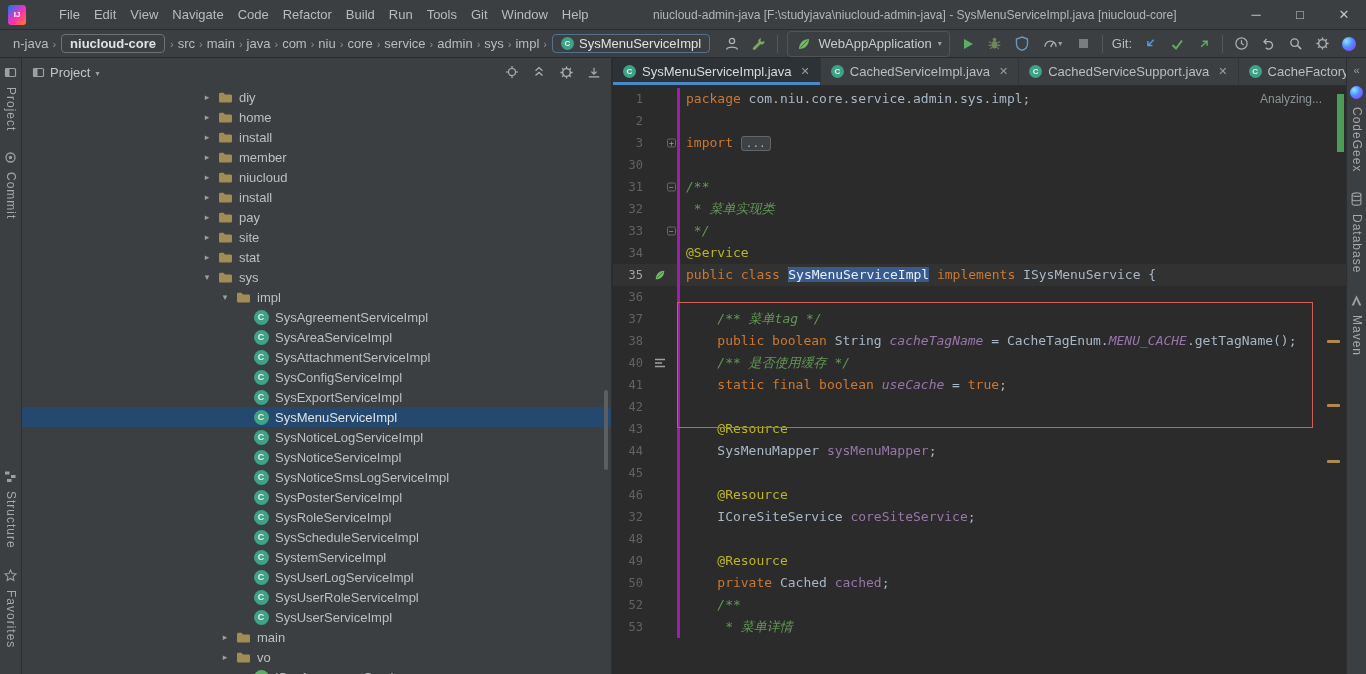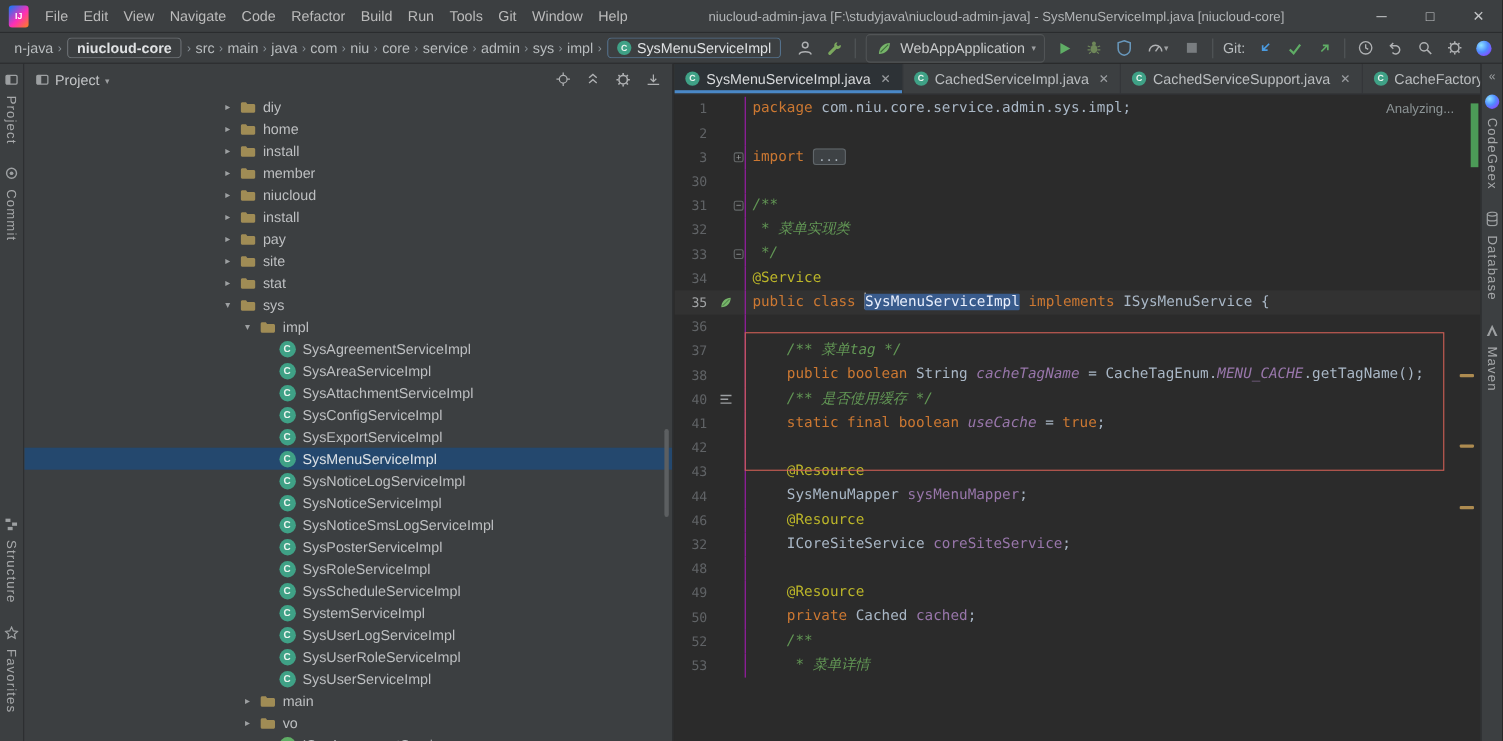--- a/index.html
+++ b/index.html
@@ -2,21 +2,21 @@
 <html><head>
 <meta charset="utf-8">
 <style>
   * { margin:0; padding:0; box-sizing:border-box; }
   html,body { background:#1e1e1e; }
   body { font-family:"Liberation Sans","DejaVu Sans",sans-serif; }
   .app { position:relative; width:1366px; height:674px; background:#2b2b2b; overflow:hidden; color:#bbbbbb; font-size:13px; }
 
   
   .titlebar { position:absolute; left:0; top:0; right:0; height:30px; background:#3c3f41; display:flex; align-items:center; padding-left:8px; border-bottom:1px solid #2a2c2e; }
-  .logo { width:18px; height:20px; border-radius:3px; background:linear-gradient(135deg,#087cfa,#fe2eb6 55%,#fc801d); color:#fff; font-size:8px; font-weight:bold; display:flex; align-items:center; justify-content:center; margin-right:8px; }
+  .logo { width:18px; height:20px; border-radius:3px; background:linear-gradient(135deg,#087cfa,#fe2eb6 55%,#fc801d); color:#fff; font-size:8px; font-weight:bold; display:flex; align-items:center; justify-content:center; margin-right:26px; }
   .menubar { display:flex; }
   .menu-item { padding:0 7px; line-height:30px; color:#bbbbbb; cursor:default; }
   .win-title { flex:1; text-align:center; font-size:12px; color:#b2b5b7; white-space:nowrap; overflow:hidden; text-overflow:ellipsis; padding:0 10px; }
   .win-controls { display:flex; height:30px; }
   .win-btn { width:44px; display:flex; align-items:center; justify-content:center; color:#c3c5c7; font-size:13px; }
 
   
   .navbar { position:absolute; left:0; top:30px; right:0; height:28px; background:#3c3f41; border-bottom:1px solid #282a2c; display:flex; align-items:center; }
   .breadcrumb { display:flex; align-items:center; white-space:nowrap; overflow:hidden; padding-left:12px; }
   .bc-sep { color:#8a9299; margin:0 3px; font-size:11px; }
@@ -67,21 +67,21 @@
   .tab-close { color:#9a9da0; font-size:11px; margin-left:3px; }
 
   .code-wrap { position:absolute; left:0; right:0; top:28px; bottom:0; padding-top:2px; font-family:"DejaVu Sans Mono","Liberation Mono",monospace; font-size:13px; color:#a9b7c6; overflow:hidden; }
   .code-row { height:22px; line-height:22px; display:flex; white-space:pre; }
   .code-row.current { background:#323232; }
   .code-row.current .ln { color:#a1a3a5;text-align:right; }
   .ln { width:30px; flex:none; text-align:right; color:#606366; font-size:12px; }
   .gi { width:34px; flex:none; position:relative; display:flex; align-items:center; justify-content:center; }
   .gicon { display:flex; align-items:center; }
   .fold-box { position:absolute; right:1px; top:50%; transform:translateY(-50%); width:9px; height:9px; line-height:7px; font-size:8px; text-align:center; color:#9da0a2; border:1px solid #646869; border-radius:2px; background:#2b2b2b; }
-  .code-text { flex:1; border-left:1px solid #a21caf; padding-left:6px; overflow:hidden; }
+  .code-text { flex:1; border-left:3px solid #a21caf; padding-left:6px; overflow:hidden; }
   .tk-kw { color:#cc7832; }
   .tk-pl { color:#a9b7c6; }
   .tk-doc { color:#629755; font-style:italic; }
   .tk-ann { color:#bbb529; }
   .tk-sfield { color:#9876aa; font-style:italic; }
   .tk-field { color:#9876aa; }
   .tk-sel { background:#395b8c; color:#e8eefc; border-radius:1px; }
   .tk-fold { background:#3e4245; border:1px solid #60666a; border-radius:3px; padding:0 4px; color:#adb6bf; font-size:11px; }
   .caret-bar { display:inline-block; width:1.5px; height:15px; background:#d6d6d6; vertical-align:-3px; margin-right:-1px; }
 
@@ -604,20 +604,21 @@
         <div class="code-row"><span class="ln">36</span><span class="gi"></span><span class="code-text"></span></div>
         <div class="code-row"><span class="ln">37</span><span class="gi"></span><span class="code-text"><span class="tk-doc">    /** 菜单tag */</span></span></div>
         <div class="code-row"><span class="ln">38</span><span class="gi"></span><span class="code-text"><span class="tk-kw">    public boolean</span><span class="tk-pl"> String </span><span class="tk-sfield">cacheTagName</span><span class="tk-pl"> = CacheTagEnum.</span><span class="tk-sfield">MENU_CACHE</span><span class="tk-pl">.getTagName();</span></span></div>
         <div class="code-row"><span class="ln">40</span><span class="gi"><span class="gicon"><svg width="12" height="12" viewBox="0 0 12 12">
                 <path d="M1 2.5 H11 M1 6 H8 M1 9.5 H11" stroke="#9da0a2" stroke-width="1.3"></path>
               </svg></span></span><span class="code-text"><span class="tk-doc">    /** 是否使用缓存 */</span></span></div>
         <div class="code-row"><span class="ln">41</span><span class="gi"></span><span class="code-text"><span class="tk-kw">    static final boolean</span><span class="tk-pl"> </span><span class="tk-sfield">useCache</span><span class="tk-pl"> = </span><span class="tk-kw">true</span><span class="tk-pl">;</span></span></div>
         <div class="code-row"><span class="ln">42</span><span class="gi"></span><span class="code-text"></span></div>
         <div class="code-row"><span class="ln">43</span><span class="gi"></span><span class="code-text"><span class="tk-ann">    @Resource</span></span></div>
         <div class="code-row"><span class="ln">44</span><span class="gi"></span><span class="code-text"><span class="tk-pl">    SysMenuMapper </span><span class="tk-field">sysMenuMapper</span><span class="tk-pl">;</span></span></div>
+        <div class="code-row"><span class="ln">45</span><span class="gi"></span><span class="code-text"></span></div>
         <div class="code-row"><span class="ln">46</span><span class="gi"></span><span class="code-text"><span class="tk-ann">    @Resource</span></span></div>
         <div class="code-row"><span class="ln">32</span><span class="gi"></span><span class="code-text"><span class="tk-pl">    ICoreSiteService </span><span class="tk-field">coreSiteService</span><span class="tk-pl">;</span></span></div>
         <div class="code-row"><span class="ln">48</span><span class="gi"></span><span class="code-text"></span></div>
         <div class="code-row"><span class="ln">49</span><span class="gi"></span><span class="code-text"><span class="tk-ann">    @Resource</span></span></div>
         <div class="code-row"><span class="ln">50</span><span class="gi"></span><span class="code-text"><span class="tk-kw">    private</span><span class="tk-pl"> Cached </span><span class="tk-field">cached</span><span class="tk-pl">;</span></span></div>
         <div class="code-row"><span class="ln">52</span><span class="gi"></span><span class="code-text"><span class="tk-doc">    /**</span></span></div>
         <div class="code-row"><span class="ln">53</span><span class="gi"></span><span class="code-text"><span class="tk-doc">     * 菜单详情</span></span></div>
         <div class="red-box"></div>
     </div>
     <span class="analyzing">Analyzing...</span>

